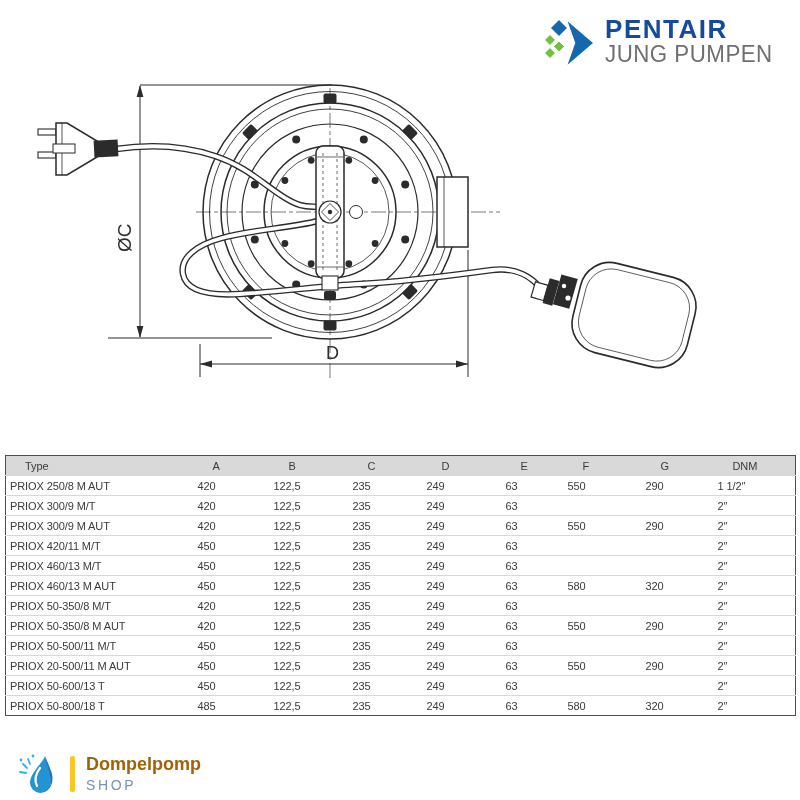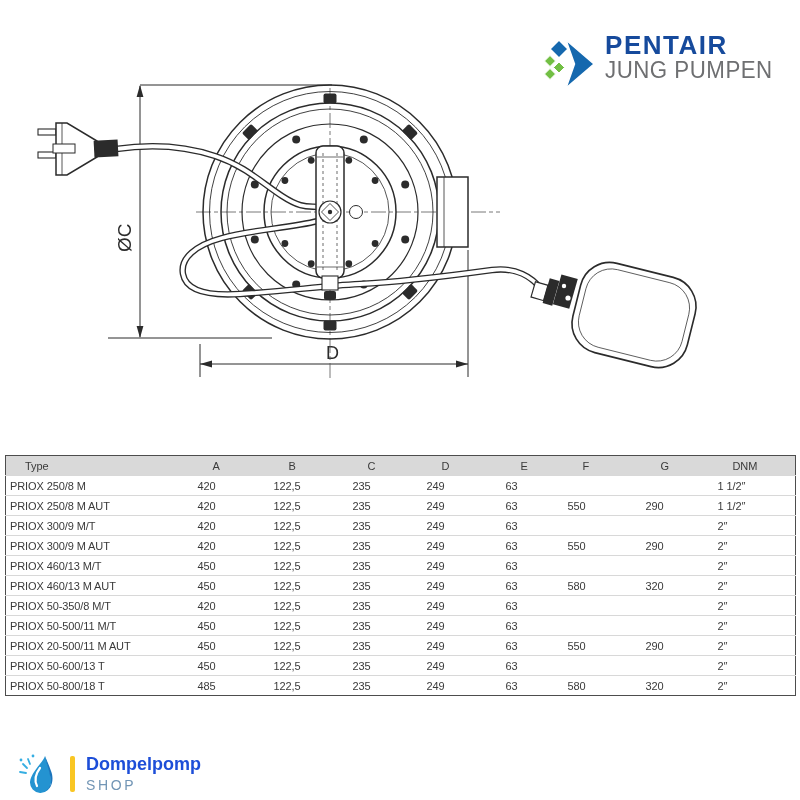--- a/index.html
+++ b/index.html
@@ -4,39 +4,39 @@
 <title>PRIOX Dimensions</title>
 <style>
   html,body{margin:0;padding:0;background:#ffffff;}
   body{width:800px;height:800px;position:relative;font-family:"Liberation Sans",sans-serif;color:#333;overflow:hidden;}
   .page{position:absolute;inset:0;background:#fff;}
 
   
   .drawing-area{position:absolute;left:0;top:0;width:800px;height:450px;}
 
   
-  .pentair{position:absolute;top:32px;right:22px;display:flex;align-items:flex-start;}
+  .pentair{position:absolute;top:11px;right:22px;display:flex;align-items:center;}
   .pentair .mark{width:52px;height:58px;margin-right:9px;margin-top:2px;}
   .pentair-name{font-size:26px;font-weight:bold;letter-spacing:1.5px;color:#164a9c;line-height:1.0;}
   .pentair-sub{font-size:23px;font-weight:400;letter-spacing:.5px;color:#6e6f71;line-height:1.05;transform:scaleX(.97);transform-origin:left;}
 
   
   .spec-table{position:absolute;left:5px;top:455px;width:790px;border-collapse:collapse;table-layout:fixed;
               font-size:11px;color:#3a3a3a;border:1px solid #4d4d4d;letter-spacing:-0.1px;}
   .spec-table th,.spec-table td{padding:0 0 0 4px;text-align:left;font-weight:normal;height:19px;white-space:nowrap;overflow:hidden;}
   .spec-table thead th{background:#d9d9d9;height:19px;padding-left:19px;}
   .spec-table tbody tr{border-top:1px solid #d8d8d8;}
   .c0{width:188px}.c1{width:76px}.c2{width:79px}.c3{width:74px}.c4{width:79px}
   .c5{width:62px}.c6{width:78px}.c7{width:72px}.c8{width:82px}
 
   
   .shoplogo{position:absolute;left:16px;top:751px;display:flex;align-items:center;}
   .shoplogo .drop{width:46px;height:46px;}
   .shoplogo .bar{width:5px;height:36px;background:#f9c623;border-radius:2px;margin:0 11px 0 8px;}
-  .shop-name{font-size:18px;font-weight:bold;color:#1d4ed8;line-height:1.1;}
+  .shop-name{font-size:18px;font-weight:bold;color:#a16207;line-height:1.1;}
   .shop-sub{font-size:14px;color:#7195b5;letter-spacing:2.6px;margin-top:2px;}
 </style>
 </head>
 <body>
 
 <div class="page">
 
   <div class="drawing-area">
     <svg width="800" height="450" viewBox="0 0 800 450">
       <g stroke="#2b2b2b" fill="none" stroke-width="1">
@@ -190,31 +190,20 @@
           <th>C</th>
           <th>D</th>
           <th>E</th>
           <th>F</th>
           <th>G</th>
           <th>DNM</th>
         </tr>
     </thead>
     <tbody>
         <tr>
-          <td>PRIOX 250/8 M</td>
-          <td>420</td>
-          <td>122,5</td>
-          <td>235</td>
-          <td>249</td>
-          <td>63</td>
-          <td></td>
-          <td></td>
-          <td>1 1/2″</td>
-        </tr>
-        <tr>
           <td>PRIOX 250/8 M AUT</td>
           <td>420</td>
           <td>122,5</td>
           <td>235</td>
           <td>249</td>
           <td>63</td>
           <td>550</td>
           <td>290</td>
           <td>1 1/2″</td>
         </tr>
@@ -234,20 +223,31 @@
           <td>420</td>
           <td>122,5</td>
           <td>235</td>
           <td>249</td>
           <td>63</td>
           <td>550</td>
           <td>290</td>
           <td>2″</td>
         </tr>
         <tr>
+          <td>PRIOX 420/11 M/T</td>
+          <td>450</td>
+          <td>122,5</td>
+          <td>235</td>
+          <td>249</td>
+          <td>63</td>
+          <td></td>
+          <td></td>
+          <td>2″</td>
+        </tr>
+        <tr>
           <td>PRIOX 460/13 M/T</td>
           <td>450</td>
           <td>122,5</td>
           <td>235</td>
           <td>249</td>
           <td>63</td>
           <td></td>
           <td></td>
           <td>2″</td>
         </tr>
@@ -264,20 +264,31 @@
         </tr>
         <tr>
           <td>PRIOX 50-350/8 M/T</td>
           <td>420</td>
           <td>122,5</td>
           <td>235</td>
           <td>249</td>
           <td>63</td>
           <td></td>
           <td></td>
+          <td>2″</td>
+        </tr>
+        <tr>
+          <td>PRIOX 50-350/8 M AUT</td>
+          <td>420</td>
+          <td>122,5</td>
+          <td>235</td>
+          <td>249</td>
+          <td>63</td>
+          <td>550</td>
+          <td>290</td>
           <td>2″</td>
         </tr>
         <tr>
           <td>PRIOX 50-500/11 M/T</td>
           <td>450</td>
           <td>122,5</td>
           <td>235</td>
           <td>249</td>
           <td>63</td>
           <td></td>

